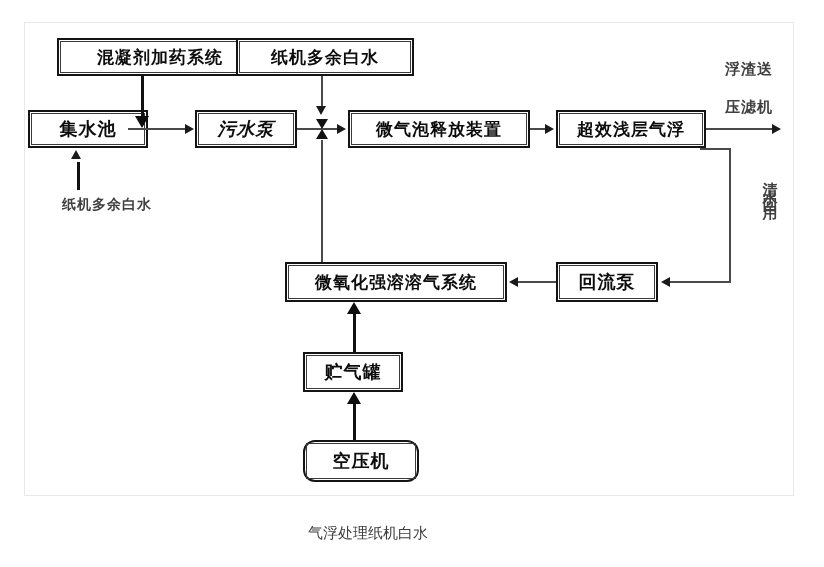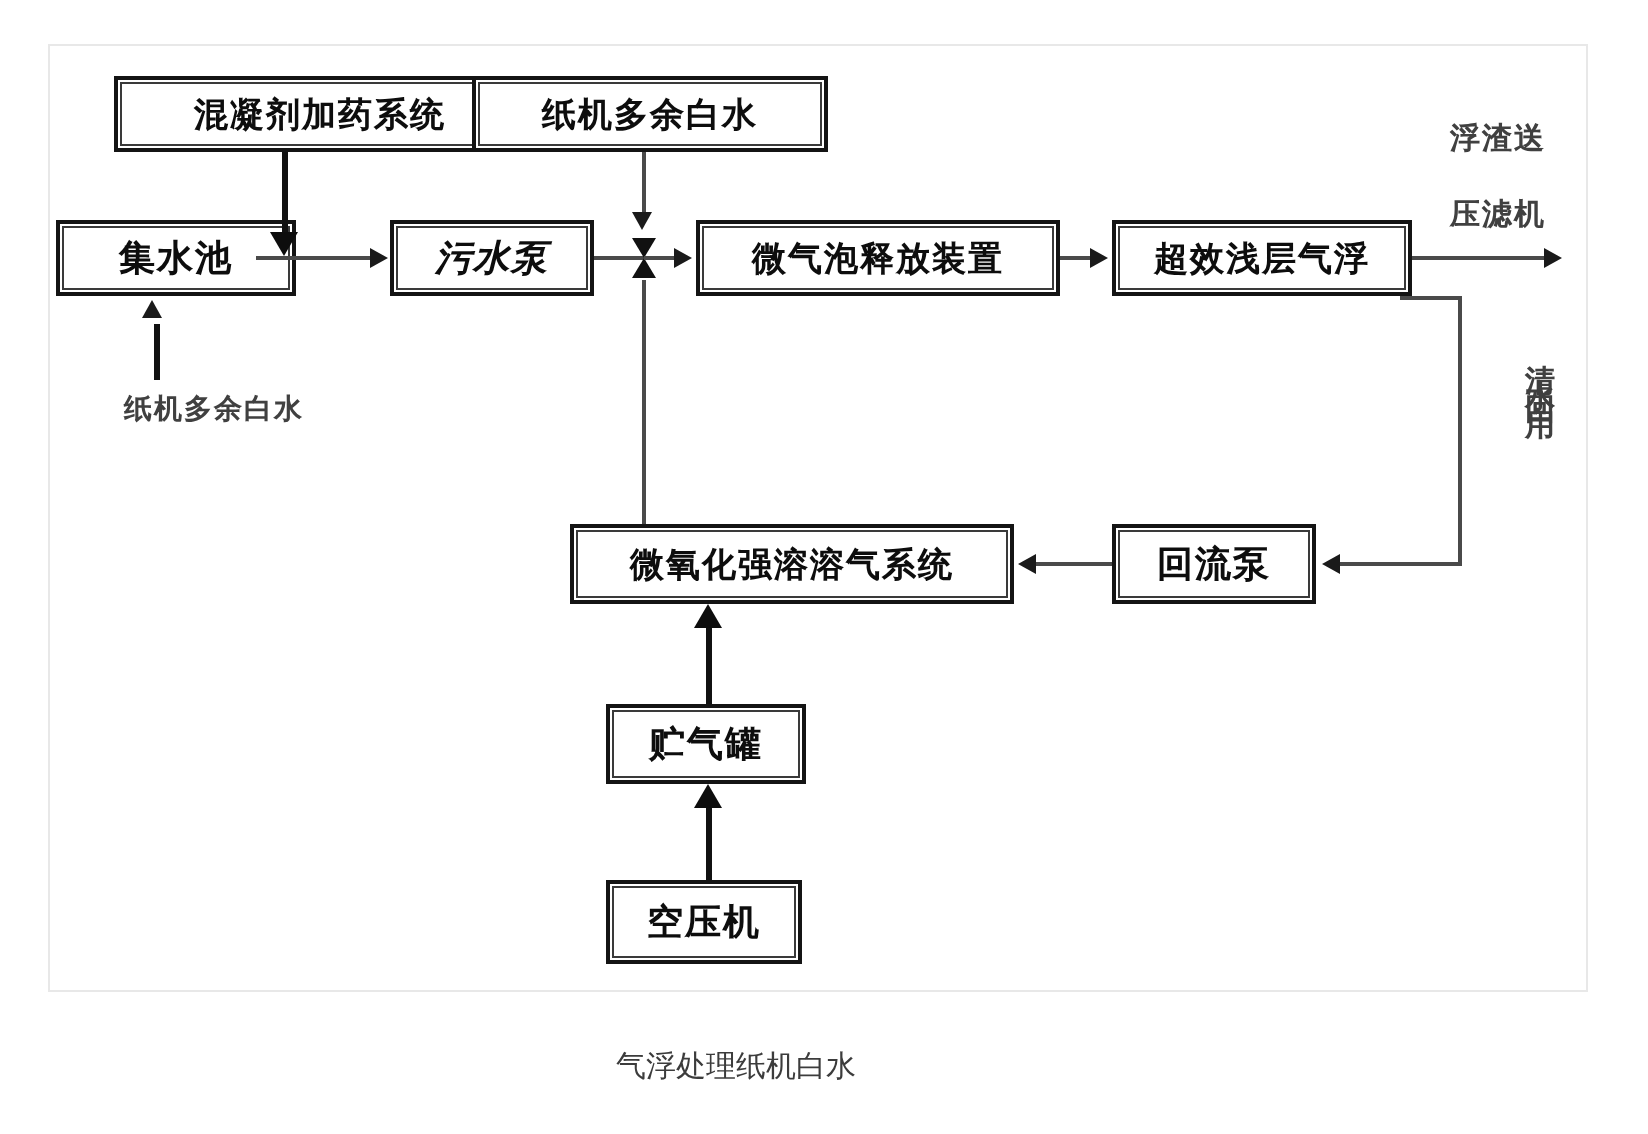--- a/index.html
+++ b/index.html
@@ -181,21 +181,21 @@
   </div>
 
   <div class="node" style="left:556px; top:262px; width:102px; height:40px; font-size:18px;">
     <span class="lbl">回流泵</span>
   </div>
 
   <div class="node" style="left:303px; top:352px; width:100px; height:40px; font-size:18px;">
     <span class="lbl">贮气罐</span>
   </div>
 
-  <div class="node" style="left:303px; top:440px; width:98px; height:42px; font-size:18px;">
+  <div class="node" style="left:303px; top:440px; width:116px; height:42px; font-size:18px;border-radius:12px;">
     <span class="lbl">空压机</span>
   </div>
 
   <div class="edge-v thick" style="left:77px; top:162px; height:28px;"></div>
   <div class="arrow up" style="left:71px; top:150px;"></div>
 
   <div class="edge-v thick" style="left:141px; top:76px; height:42px;"></div>
   <div class="arrow big-down" style="left:135px; top:116px;"></div>
 
   <div class="edge-h" style="left:128px; top:128px; width:58px;"></div>

